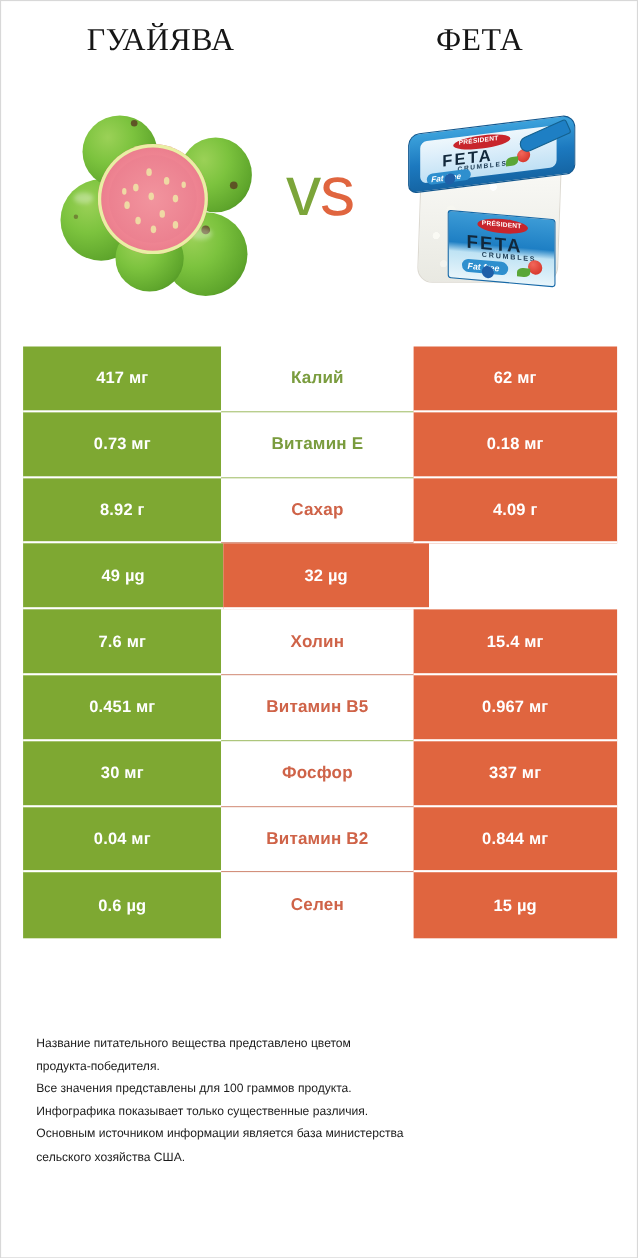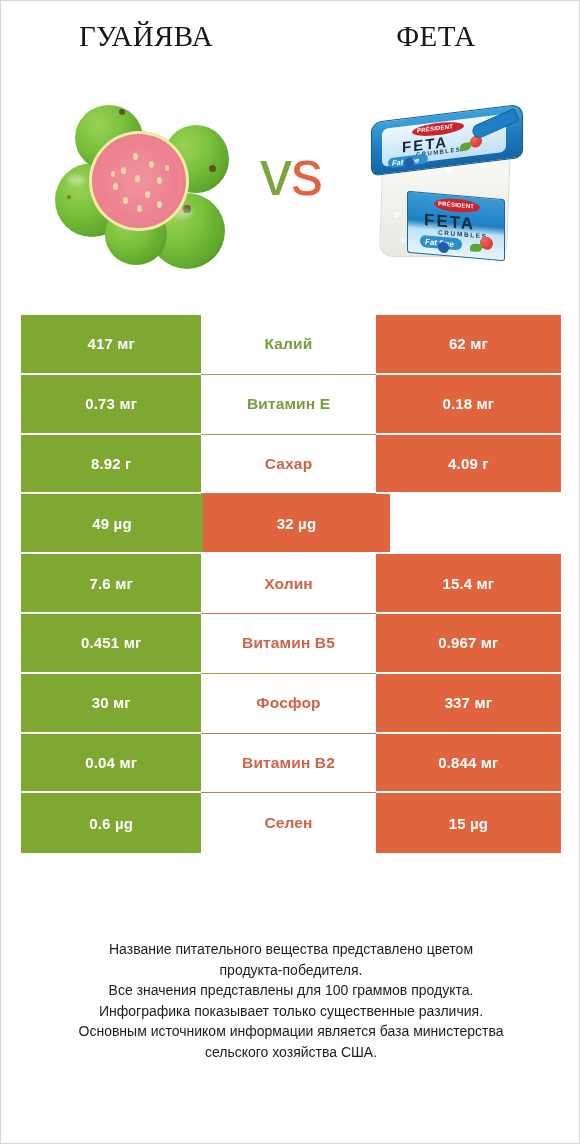--- a/index.html
+++ b/index.html
@@ -130,22 +130,22 @@
   .sep-green { border-bottom: 1px solid #8BAE45; }
   .sep-orange { border-bottom: 1px solid #C9765C; }
   .sep-none { border-bottom: 1px solid transparent; }
 
   
   .footer {
     position: absolute;
     left: 32px;
     top: 938px;
     width: 516px;
-    text-align: center;
-    font-size: 14px;
+    text-align: left;
+    font-size: 11px;
     line-height: 20.5px;
     color: #1c1c1c;
   }
   .footer div { white-space: nowrap; }
 
   
   .guava-wrap { position: absolute; inset: 0; }
   .g-fruit {
     position: absolute;
     border-radius: 50%;

